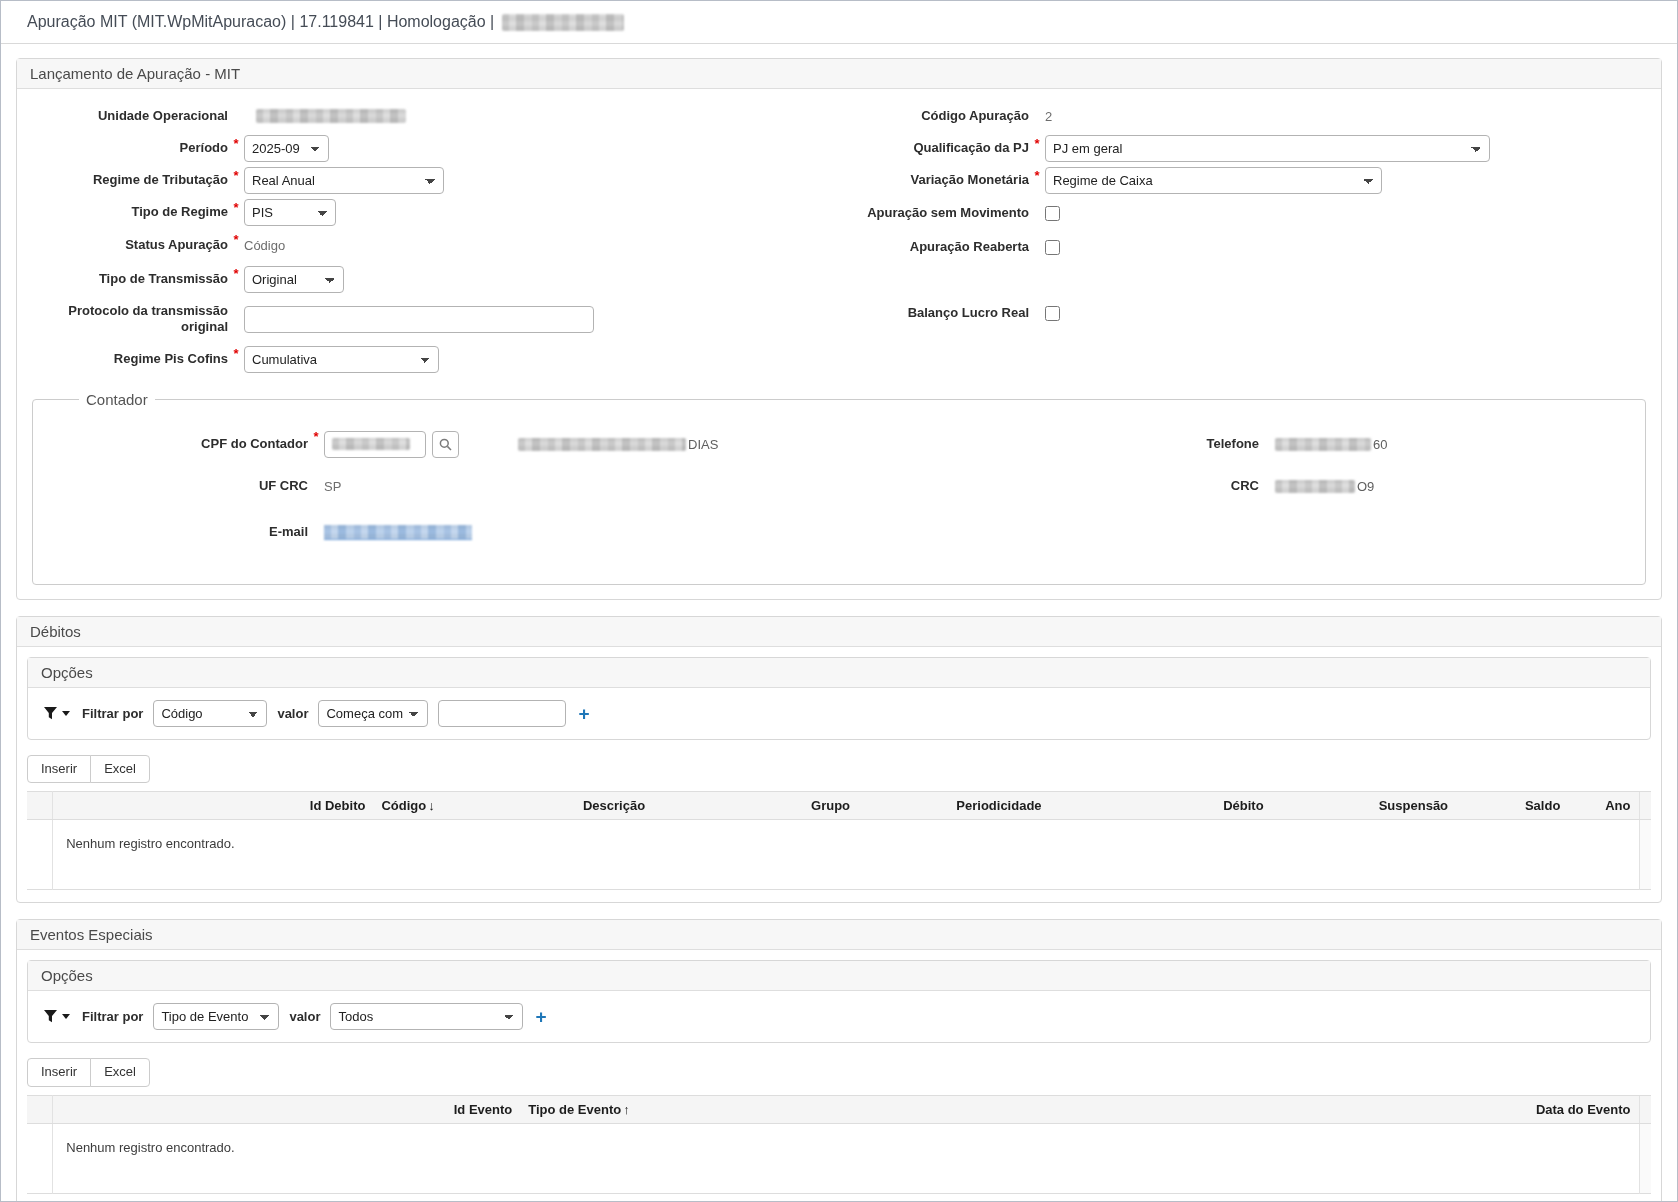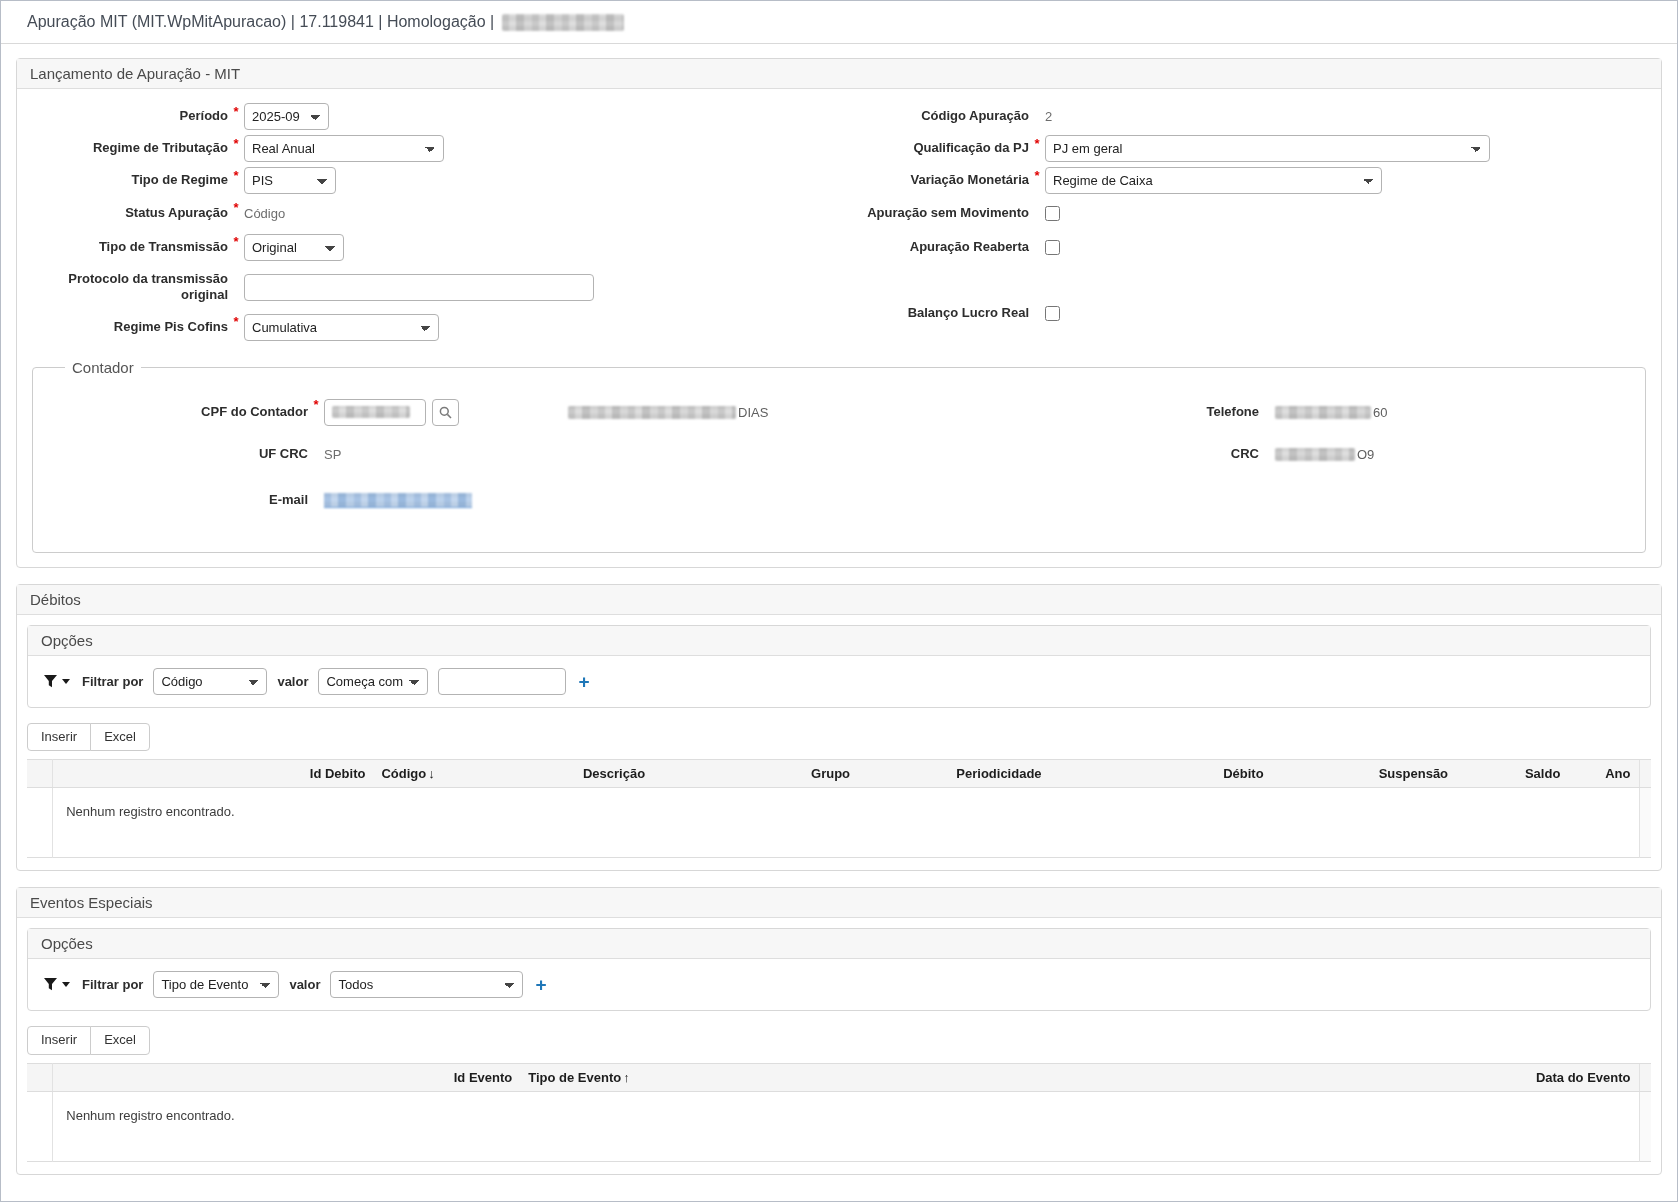--- a/index.html
+++ b/index.html
@@ -52,27 +52,27 @@
   
   .rx{display:inline-block;vertical-align:middle;border-radius:2px;filter:blur(1.3px);
     background-image:repeating-linear-gradient(0deg,rgba(0,0,0,.05) 0 5px,rgba(255,255,255,0) 5px 10px),
       repeating-linear-gradient(90deg,#c9c9c9 0 7px,#dedede 7px 14px,#c2c2c2 14px 22px,#d8d8d8 22px 30px);}
   .rx-blue{background-image:repeating-linear-gradient(0deg,rgba(0,0,0,.04) 0 5px,rgba(255,255,255,0) 5px 10px),
       repeating-linear-gradient(90deg,#a8c3e4 0 7px,#c4d7ee 7px 14px,#9bbadf 14px 22px,#bcd2ec 22px 30px);
     border-bottom:1px solid #6f9fd8;border-radius:0;}
 
   
   fieldset.contador{margin:14px 9px 2px;border:1px solid #ccc;border-radius:4px;padding:18px 10px 28px;}
-  fieldset.contador legend{font-size:15px;color:#555;padding:0 7px;margin-left:22px;}
+  fieldset.contador legend{font-size:15px;color:#555;padding:0 7px;margin-left:36px;}
   .contador .fcol.cleft .flabel{width:265px;}
   .contador .fcol.cright .flabel{width:420px;}
   .contador .frow{min-height:36px;}
   .contador .frow.gap{min-height:44px;}
   .search-btn{width:27px;height:27px;border:1px solid #b3b3b3;border-radius:4px;background:#fff;display:inline-flex;align-items:center;justify-content:center;cursor:pointer;padding:0;}
-  .nome-wrap{margin-left:103px;display:inline-flex;align-items:center;gap:2px;}
+  .nome-wrap{margin-left:53px;display:inline-flex;align-items:center;gap:2px;}
 
   
   .filter-row{display:flex;align-items:center;gap:10px;padding:12px 13px;}
   .filter-label{font-weight:bold;font-size:13px;color:#2d2d2d;}
   .filter-icon-btn{display:inline-flex;align-items:center;background:none;border:none;cursor:pointer;padding:0 2px;}
   .caret{width:0;height:0;border-left:4px solid transparent;border-right:4px solid transparent;border-top:5px solid #1a1a1a;display:inline-block;margin-left:3px;}
   .plus{color:#1f77b8;font-size:19px;font-weight:bold;line-height:1;cursor:pointer;margin-left:2px;}
 
   
   .btn-group{margin-top:15px;display:inline-flex;}
@@ -102,20 +102,27 @@
     <span class="rx" style="width:122px;height:17px;"></span>
   </div>
 
 
   <div class="panel">
     <div class="panel-header">Lançamento de Apuração - MIT</div>
     <div class="panel-body">
       <div class="form-grid">
 
         <div class="fcol left">
+          <div class="frow">
+            <label class="flabel">Unidade Operacional</label>
+            <span class="req"></span>
+            <div class="fctrl">
+                <span class="rx" style="width:150px;height:14px;margin-left:12px;"></span>
+              </div>
+          </div>
           <div class="frow">
             <label class="flabel">Período</label>
             <span class="req">*</span>
             <div class="fctrl">
               <select class="sel w-periodo"><option>2025-09</option></select>
             </div>
           </div>
           <div class="frow">
             <label class="flabel">Regime de Tributação</label>
             <span class="req">*</span>

